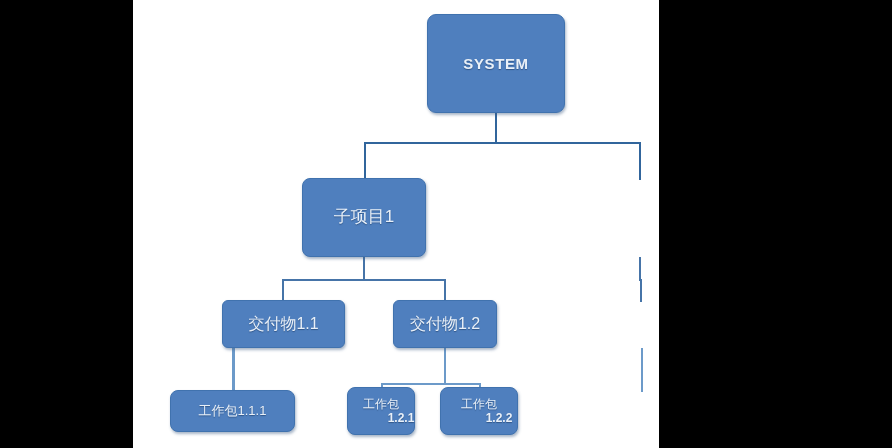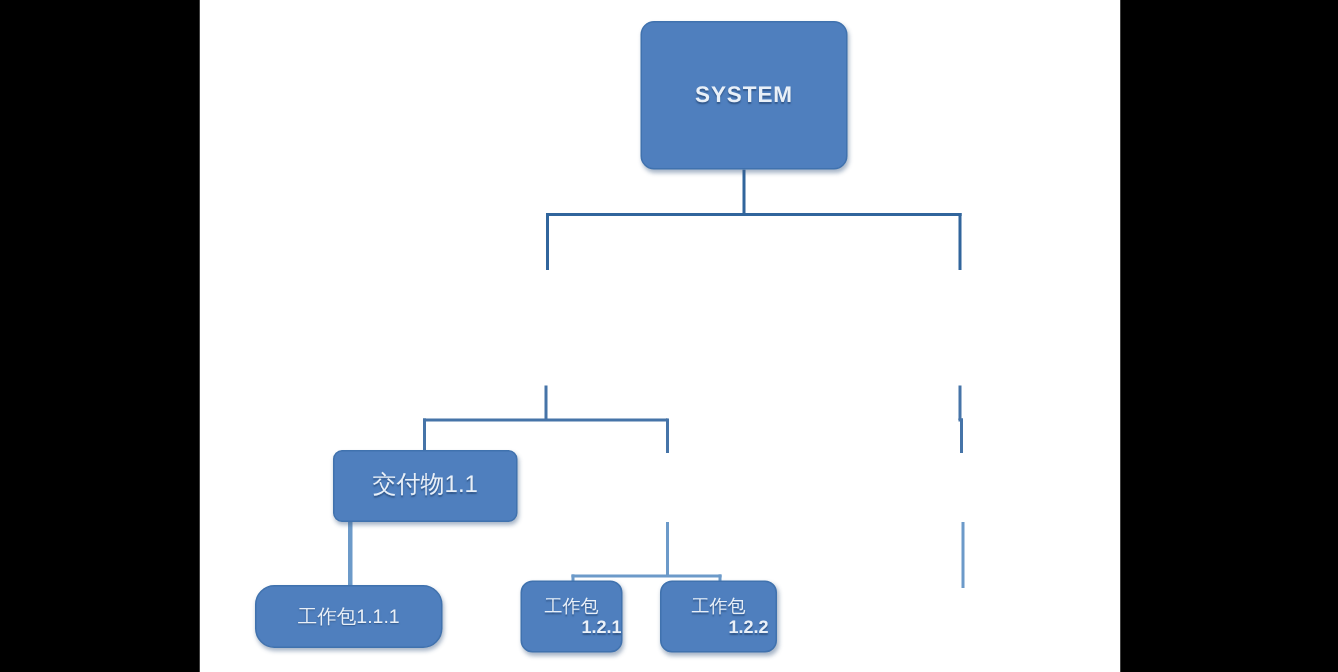--- a/index.html
+++ b/index.html
@@ -16,21 +16,21 @@
   #screen {
     position: relative;
     width: 892px;
     height: 448px;
     background: #000000;
   }
   #canvas {
     position: absolute;
     left: 133px;
     top: 0px;
-    width: 614px;
+    width: 526px;
     height: 448px;
     background: #ffffff;
     overflow: hidden;
   }
 
   
   .conn {
     position: absolute;
     background: #31659C;
   }
@@ -78,21 +78,21 @@
     border-radius: 6px;
   }
   .node.d11 { left: 89px;  top: 300px; width: 123px; }
   .node.d12 { left: 260px; top: 300px; width: 104px; }
   .node.d21 { left: 445px; top: 300px; width: 127px; }
 
   .node.wp {
     font-size: 13px;
     border-radius: 8px;
   }
-  .node.w111 { left: 37px;  top: 390px; width: 125px; height: 42px; border-radius: 13px; }
+  .node.w111 { left: 37px;  top: 390px; width: 125px; height: 42px; }
   .node.w121 { left: 214px; top: 387px; width: 68px;  height: 48px; font-size: 12px; }
   .node.w122 { left: 307px; top: 387px; width: 78px;  height: 48px; font-size: 12px; }
   .node.w211 { left: 445px; top: 390px; width: 127px; height: 42px; }
 
   .node .lbl { display: block; }
   .node .lbl2 { display: block; font-weight: bold; margin-left: 40px; }
 </style>
 </head>
 <body>
 
@@ -120,26 +120,32 @@
     <div class="conn h light" style="left:248px; top:383px; width:100px;"></div>
     <div class="conn v light" style="left:248px; top:383px; height:7px;"></div>
     <div class="conn v light" style="left:346px; top:383px; height:7px;"></div>
 
     <div class="conn v light" style="left:508px; top:348px; height:44px;"></div>
 
     <div class="node sys">
       <span class="lbl">SYSTEM</span>
     </div>
 
+    <div class="node sub sub1">
+      <span class="lbl">子项目1</span>
+    </div>
 
 
     <div class="node deliv d11">
       <span class="lbl">交付物1.1</span>
     </div>
 
+    <div class="node deliv d12">
+      <span class="lbl">交付物1.2</span>
+    </div>
 
 
     <div class="node wp w111">
       <span class="lbl">工作包1.1.1</span>
     </div>
 
     <div class="node wp w121">
       <div>
         <span class="lbl">工作包</span>
         <span class="lbl2">1.2.1</span>

